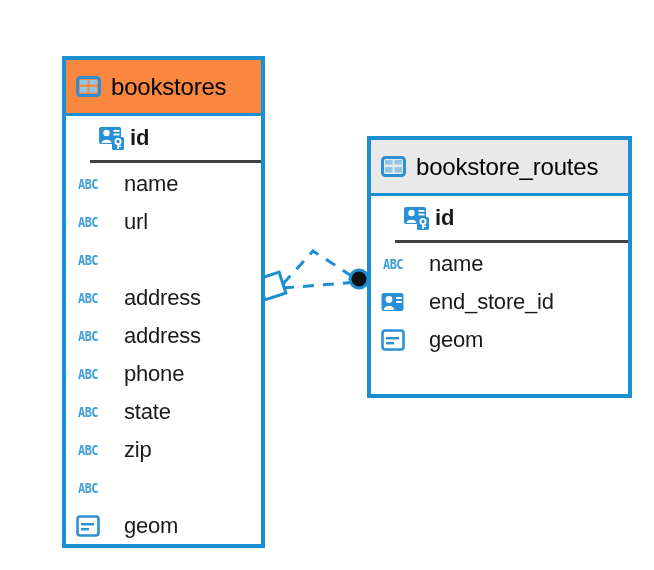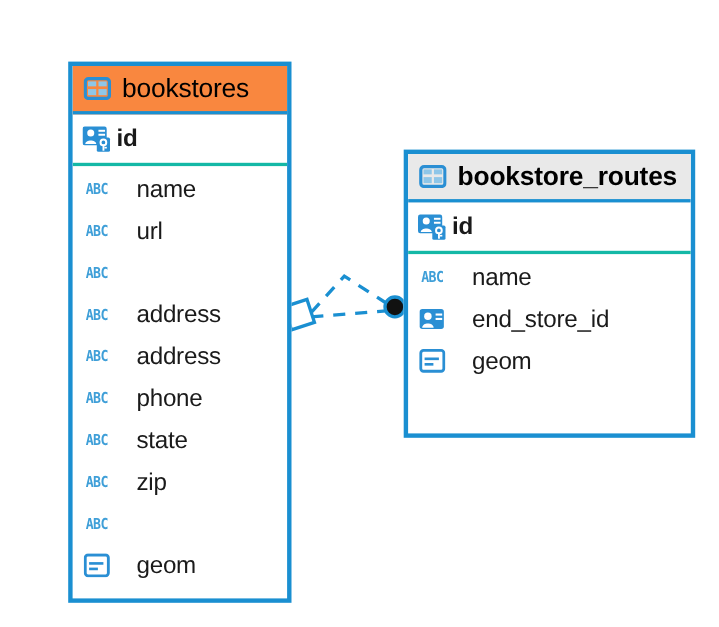--- a/index.html
+++ b/index.html
@@ -47,37 +47,38 @@
     left: 367px;
     top: 136px;
     width: 265px;
     height: 262px;
   }
 
   .entity-header {
     display: flex;
     align-items: center;
     box-sizing: border-box;
-    height: 44px;
+    height: 56px;
     padding-left: 9px;
     border-bottom: 3px solid #1a8fd1;
   }
   .entity-header.accent-orange { background: #f9873f; }
-  .entity-header.accent-gray   { background: #e9e9e9; font-weight: bold; }
+  .entity-header.accent-gray   { background: #e9e9e9; }
 
   .entity-title {
     font-size: 24px;
     color: #000000;
     margin-left: 10px;
     white-space: nowrap;
     letter-spacing: -0.2px;
   }
 
   .pk-section {
-    border-bottom: 3px solid #14b8a6;
+    border-bottom: 3px solid #404040;
+    margin-left: 24px;
   }
   .fields-section {
     padding-top: 2px;
   }
 
   .field-row {
     display: flex;
     align-items: center;
     height: 38px;
     padding-left: 9px;

